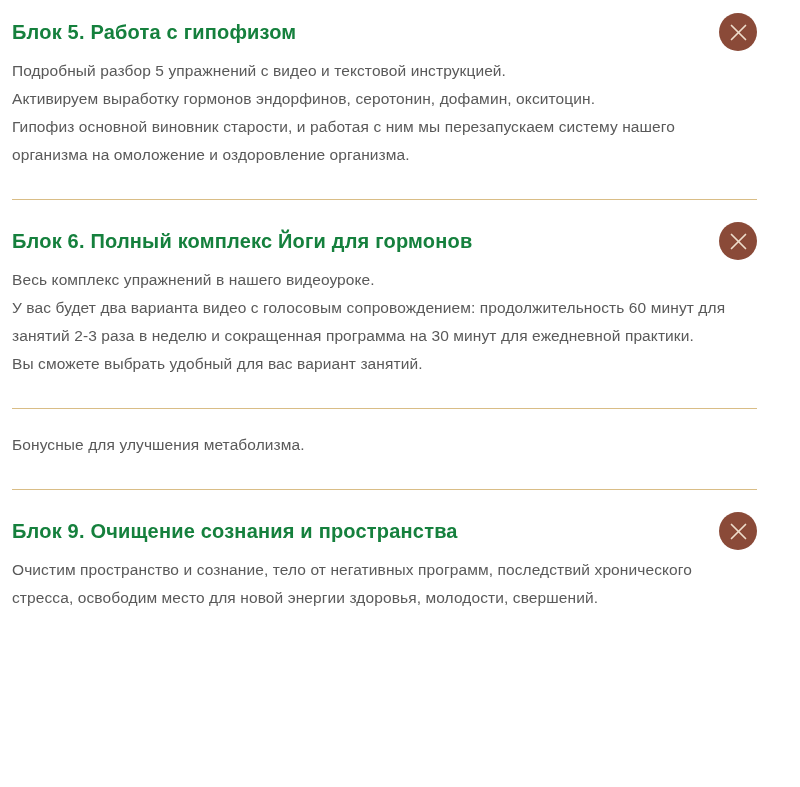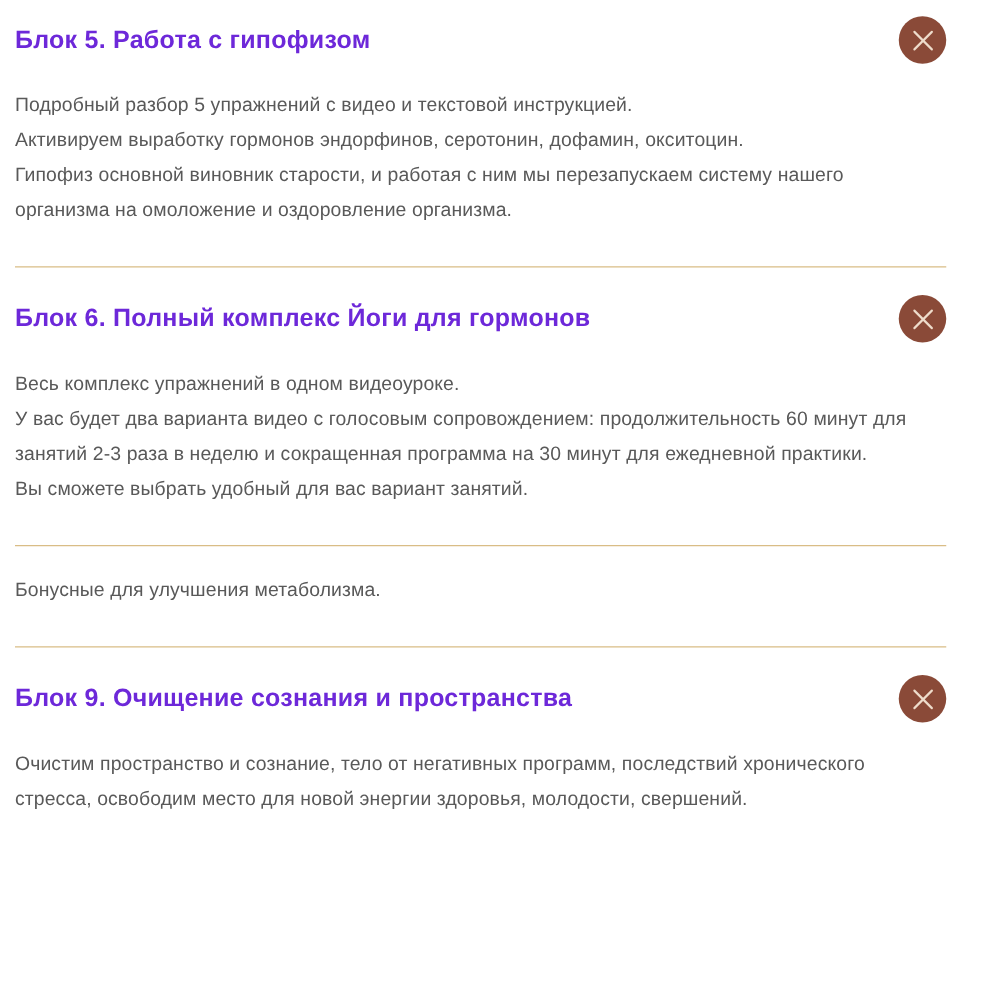--- a/index.html
+++ b/index.html
@@ -18,42 +18,42 @@
   .block-header {
     display: flex;
     justify-content: space-between;
     align-items: center;
     gap: 16px;
   }
   .block-title {
     margin: 0;
     font-size: 20px;
     font-weight: 700;
-    color: #6d28d9;
+    color: #15803d;
     letter-spacing: 0.2px;
     line-height: 1.2;
   }
   .close-btn {
     flex: 0 0 38px;
     width: 38px;
     height: 38px;
     border: none;
     border-radius: 50%;
     background: #8a4a38;
     display: flex;
     align-items: center;
     justify-content: center;
     cursor: pointer;
     padding: 0;
   }
   .close-btn svg {
     display: block;
   }
   .block-body {
-    margin-top: 20px;
+    margin-top: 6px;
   }
   .para {
     margin: 0;
     max-width: 730px;
     font-size: 15.5px;
     line-height: 28px;
     color: #595959;
     letter-spacing: 0.1px;
   }
   .divider {
@@ -93,21 +93,21 @@
       <button class="close-btn" type="button">
         <span>
           <svg width="17" height="17" viewBox="0 0 17 17" aria-hidden="true">
             <line x1="1.5" y1="1.5" x2="15.5" y2="15.5" stroke="#eedccb" stroke-width="1.7" stroke-linecap="round"></line>
             <line x1="15.5" y1="1.5" x2="1.5" y2="15.5" stroke="#eedccb" stroke-width="1.7" stroke-linecap="round"></line>
           </svg>
         </span>
       </button>
     </header>
     <div class="block-body">
-        <p class="para">Весь комплекс упражнений в одном видеоуроке.</p>
+        <p class="para">Весь комплекс упражнений в нашего видеоуроке.</p>
         <p class="para">У вас будет два варианта видео с голосовым сопровождением: продолжительность 60 минут для занятий 2-3 раза в неделю и сокращенная программа на 30 минут для ежедневной практики.</p>
         <p class="para">Вы сможете выбрать удобный для вас вариант занятий.</p>
       </div>
     <hr class="divider">
   </section>
 
   <section class="block">
     <div class="block-body">
         <p class="para">Бонусные для улучшения метаболизма.</p>
       </div>

